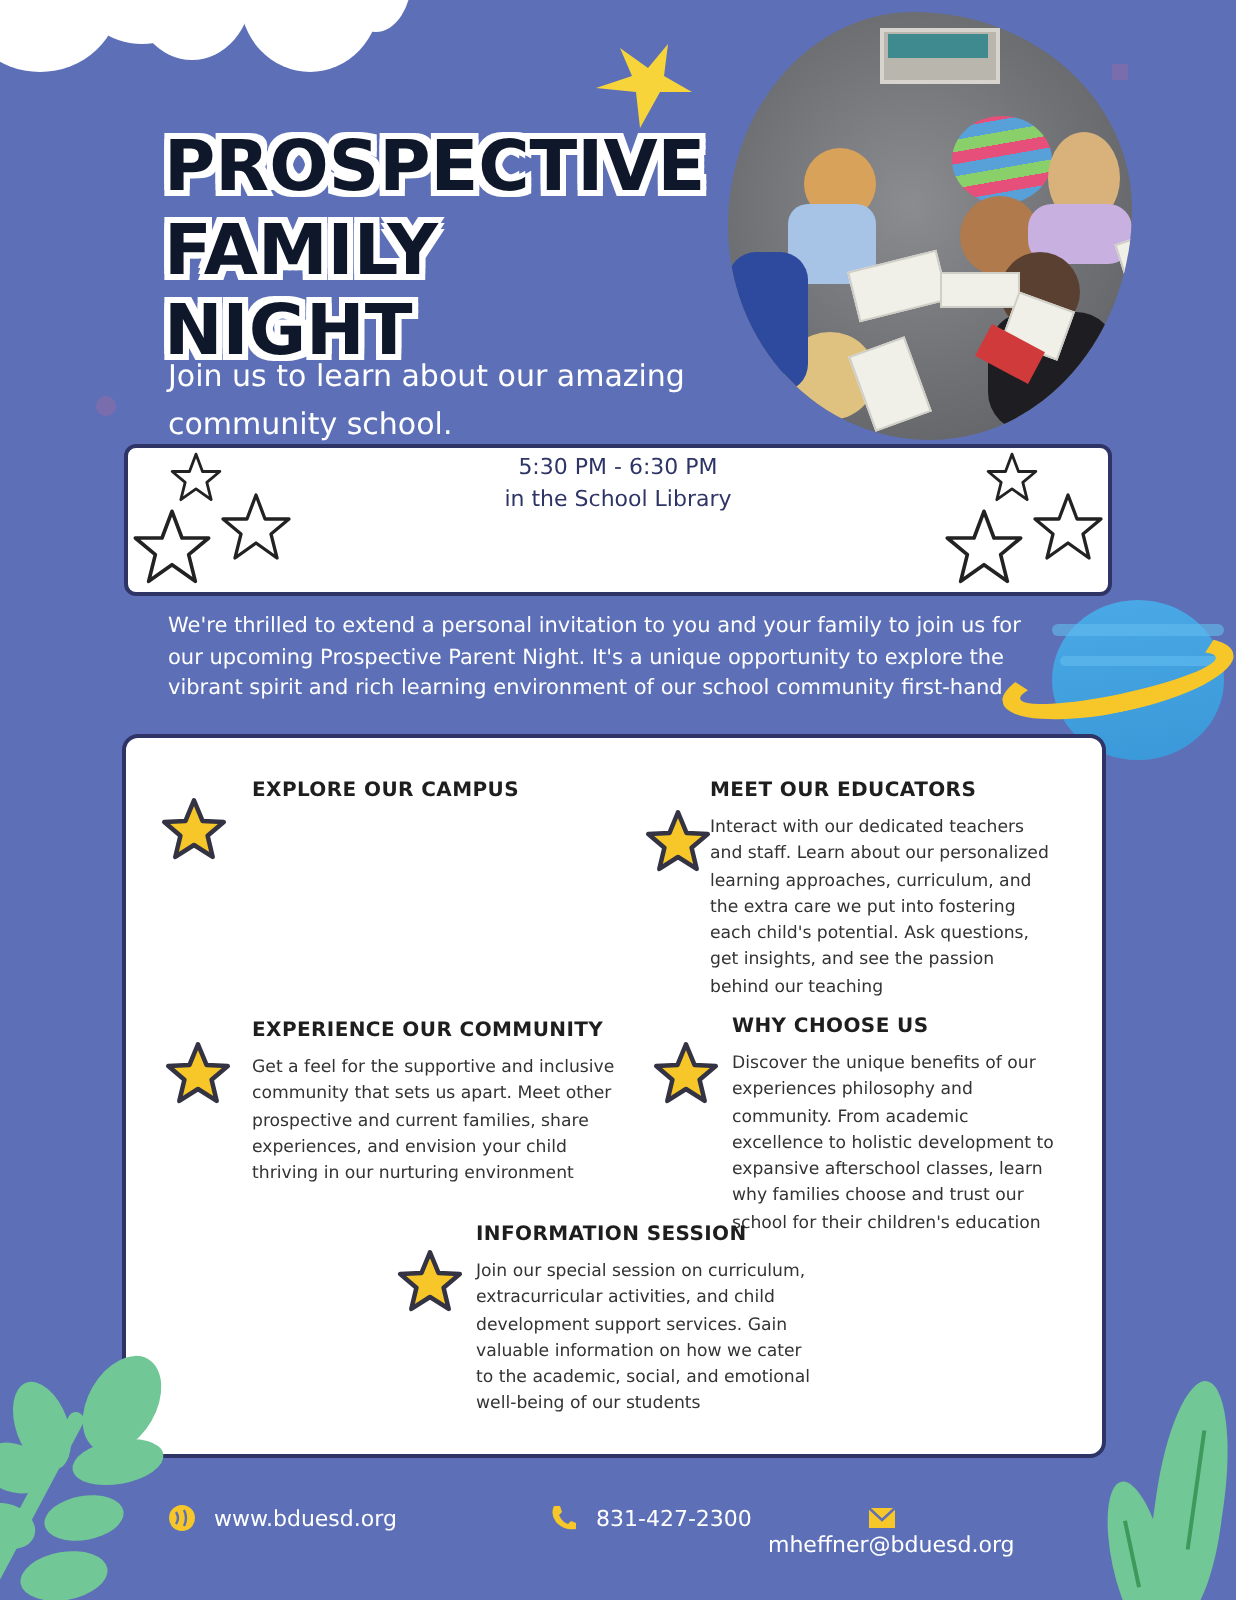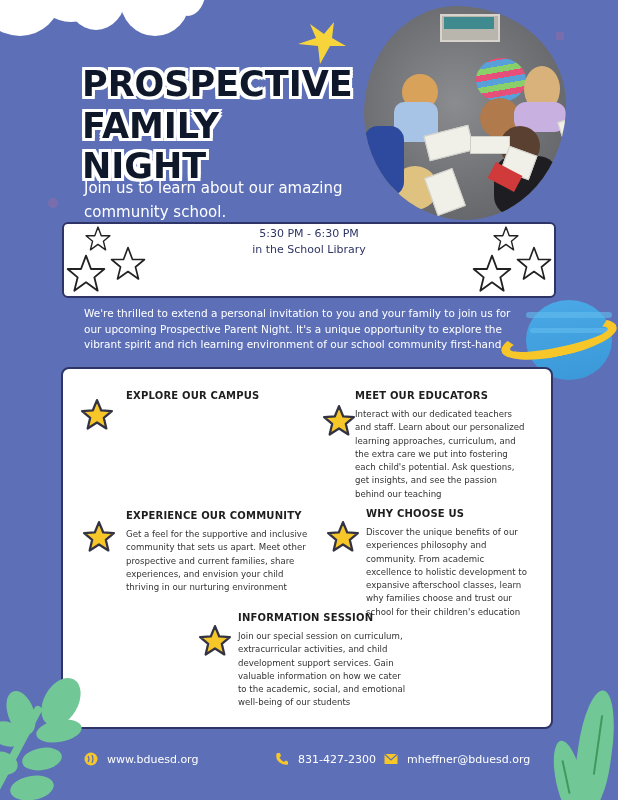--- a/index.html
+++ b/index.html
@@ -240,21 +240,21 @@
   <span>www.bduesd.org</span>
 </div>
 <div class="footer-item" style="left:275px;">
   <span class="footer-icon">
     <svg width="14" height="14" viewBox="0 0 14 14">
         <path d="M2 1 L5 1 L6 4 L4.5 5.5 Q6 9 9 10 L10.5 8.5 L13 9.5 L13 12.5 Q7 13.5 3 9 Q0 5 2 1 Z" fill="#f7c629"></path>
       </svg>
   </span>
   <span>831-427-2300</span>
 </div>
-<div class="footer-item" style="left:384px;">
+<div class="footer-item" style="left:384px;flex-direction:column;">
   <span class="footer-icon">
     <svg width="14" height="12" viewBox="0 0 14 12">
         <rect x="0.5" y="1" width="13" height="10" fill="#f7c629"></rect>
         <path d="M0.5 1 L7 7 L13.5 1" stroke="#5d70b7" stroke-width="1.2" fill="none"></path>
       </svg>
   </span>
   <span>mheffner@bduesd.org</span>
 </div>
 
 </body></html>

